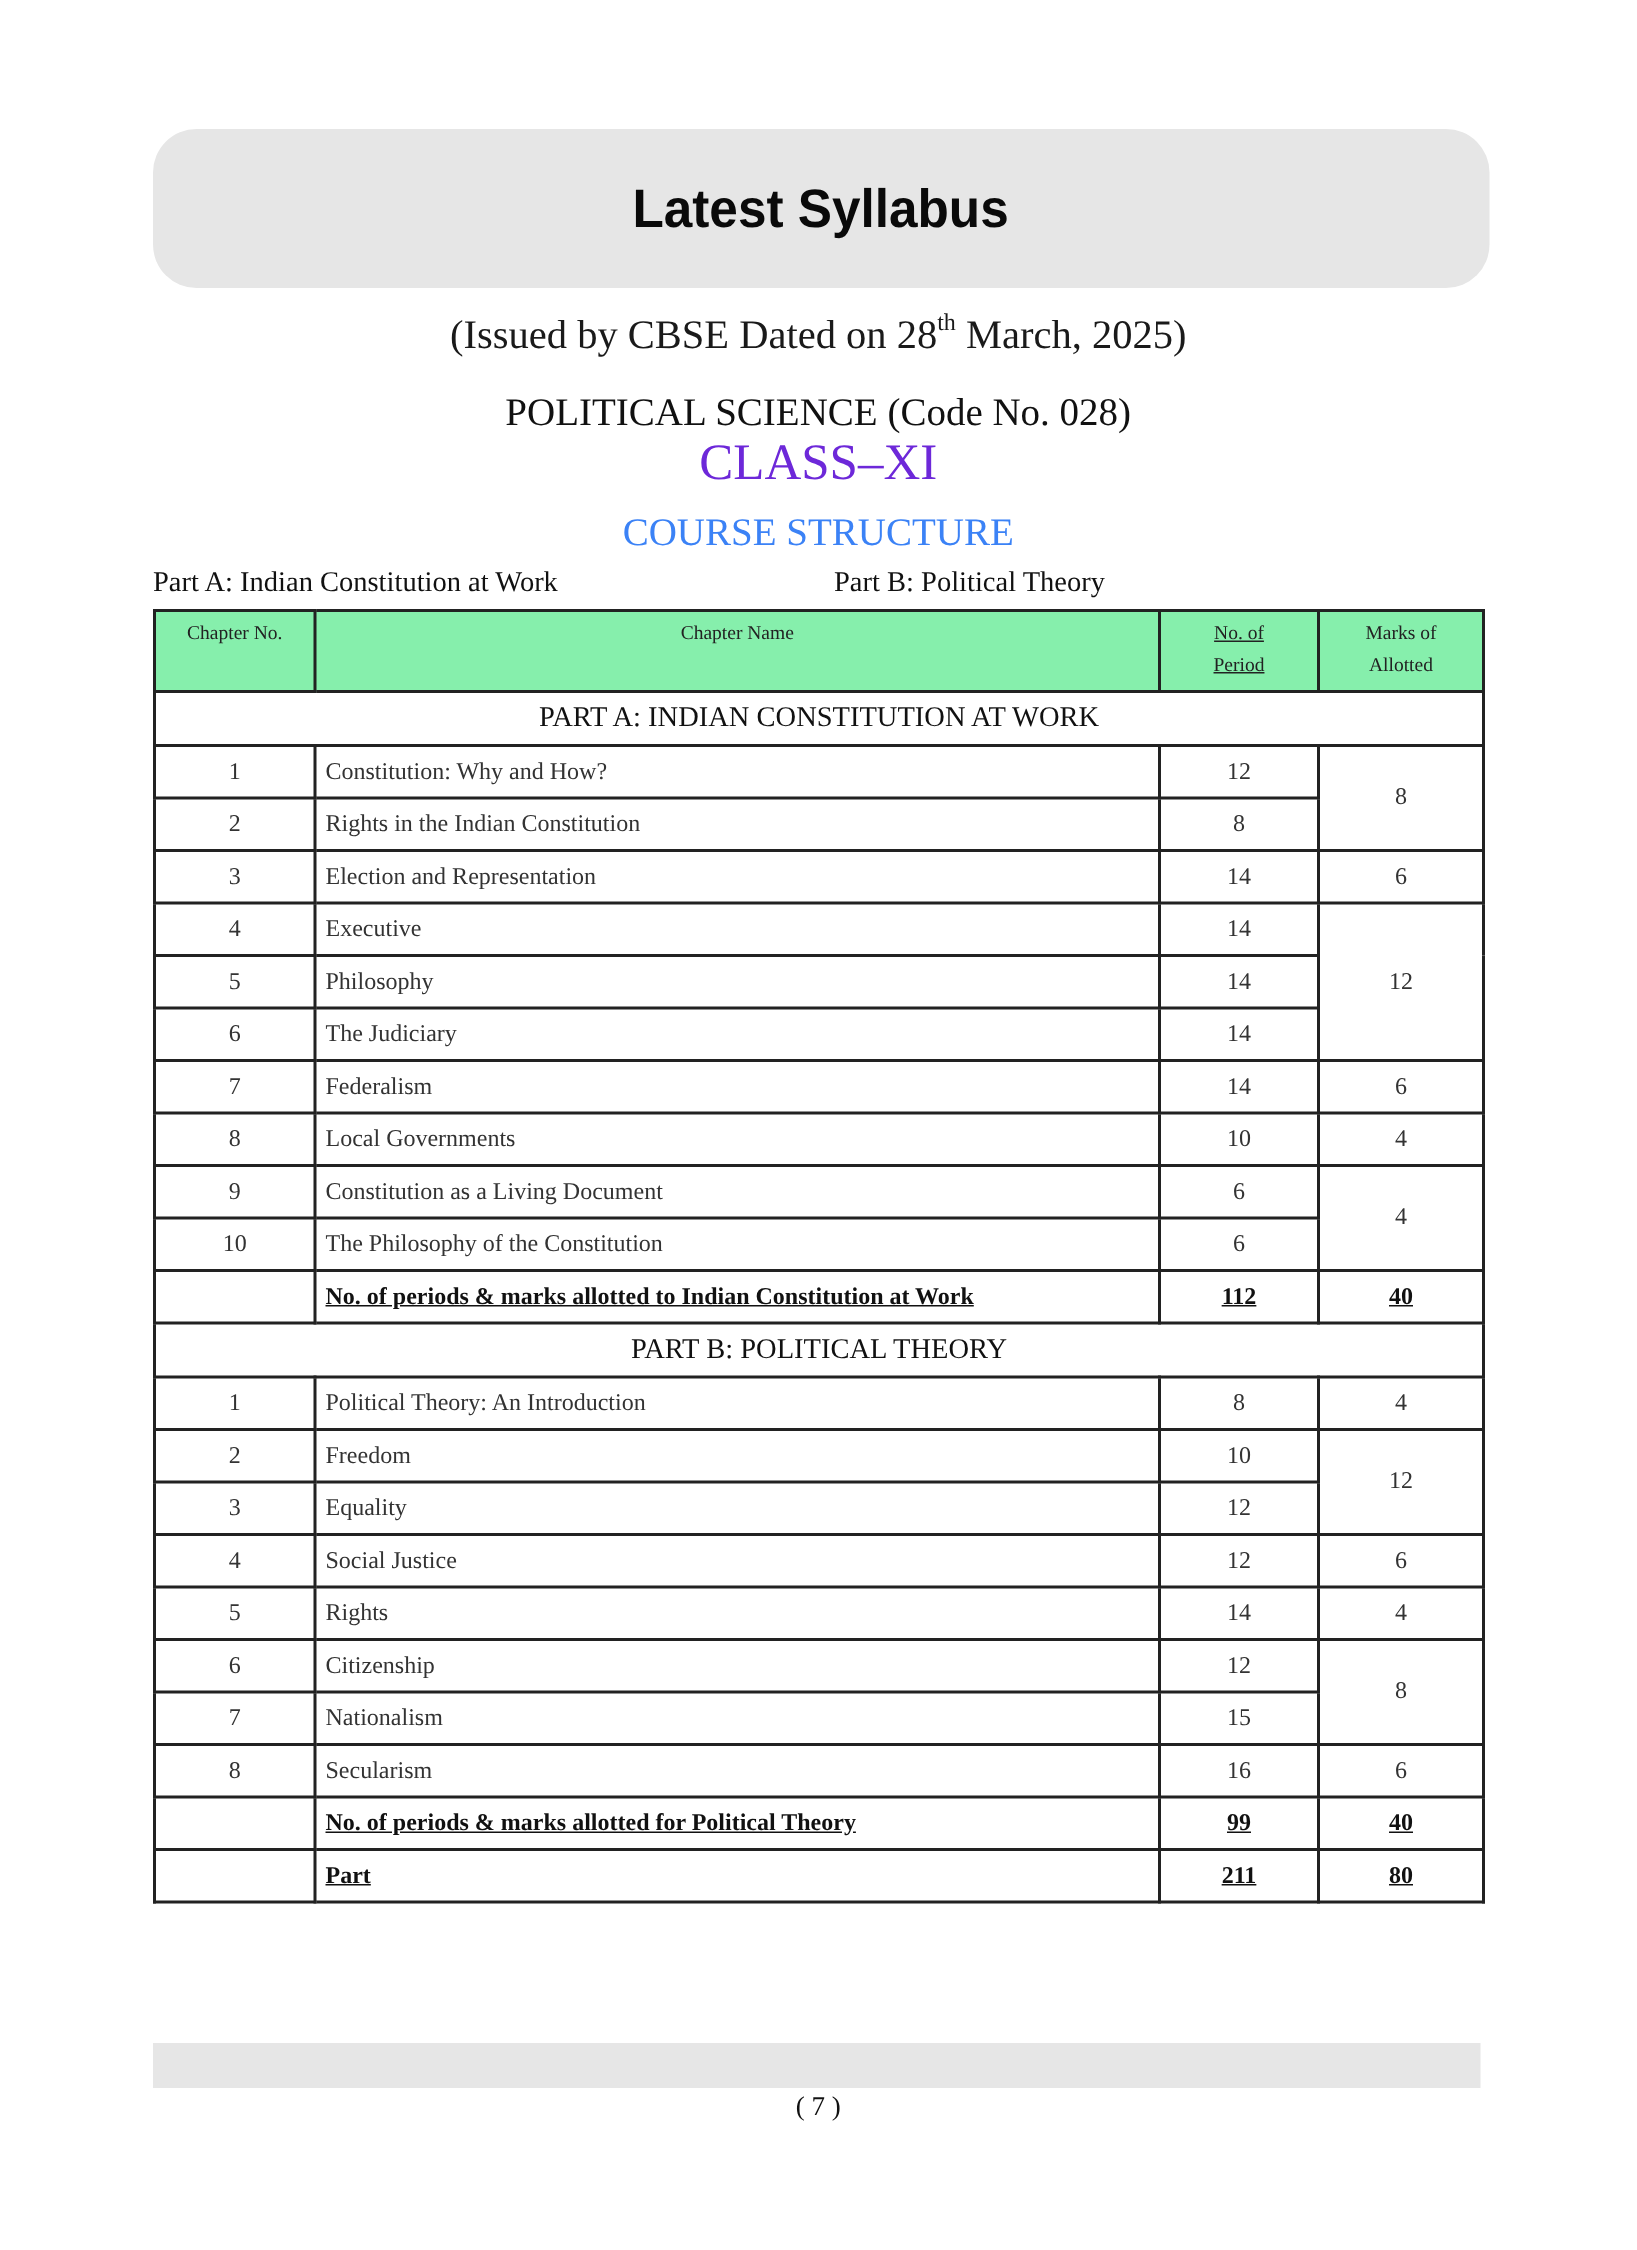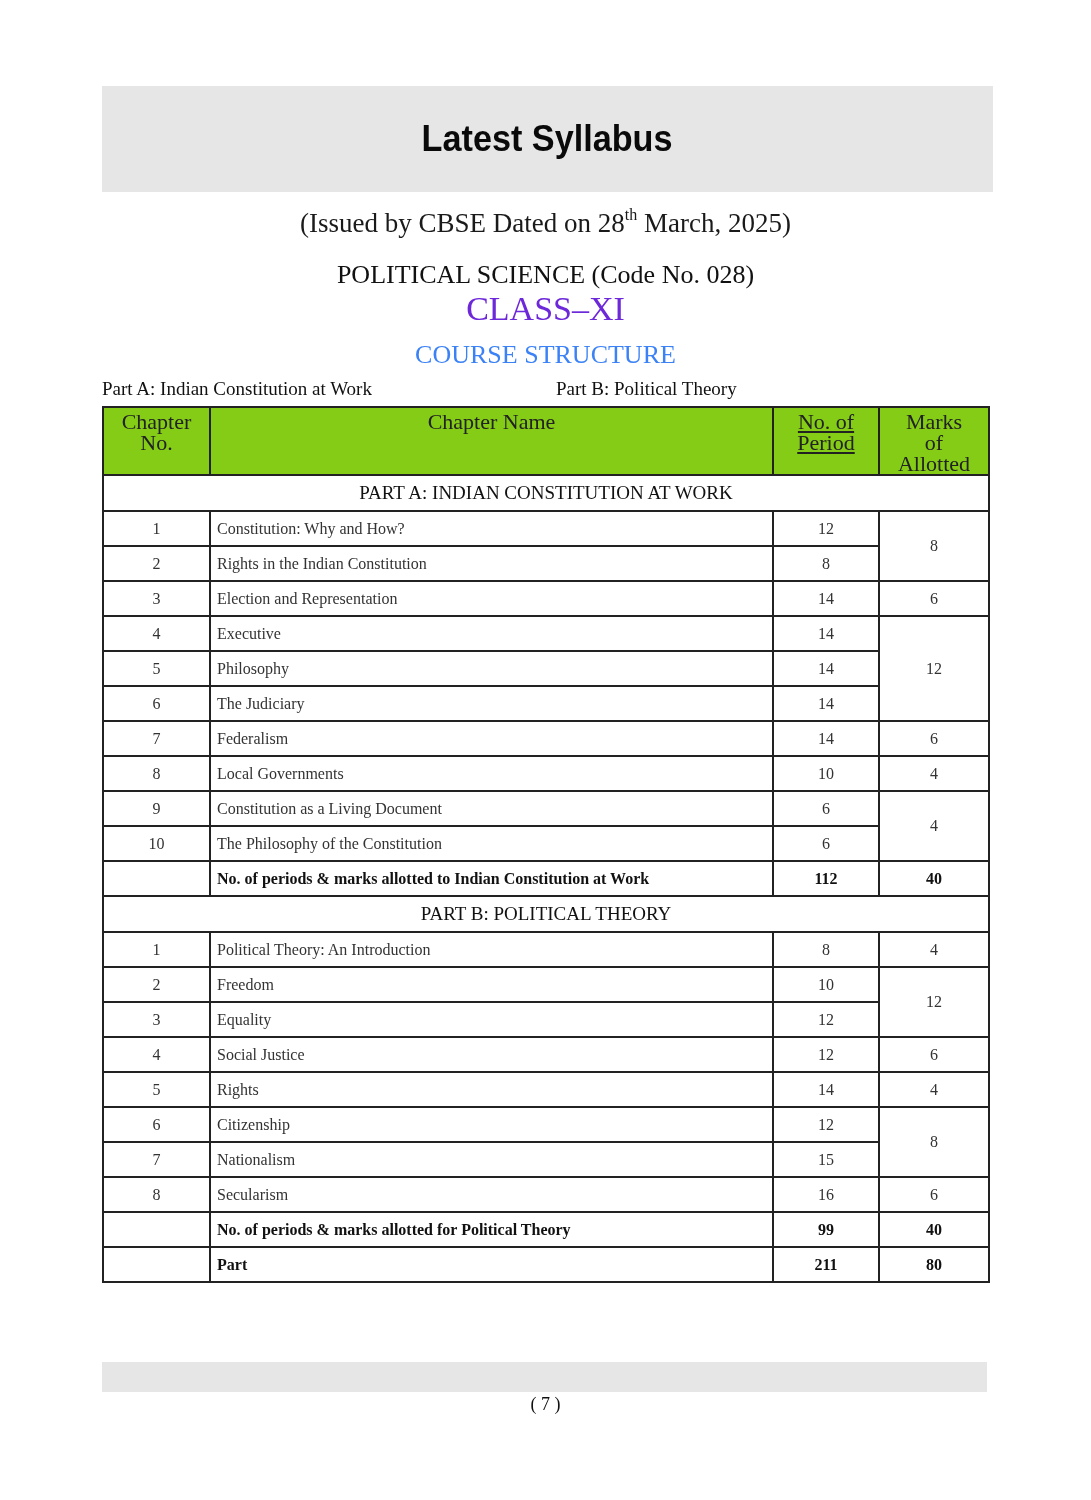--- a/index.html
+++ b/index.html
@@ -1,49 +1,49 @@
 <!DOCTYPE html>
 <html><head>
 <meta charset="utf-8">
 <style>
   html, body { margin: 0; padding: 0; background: #ffffff; }
   body { width: 1091px; height: 1500px; position: relative; overflow: hidden; color: #111; }
   .header-band {
     position: absolute; left: 102px; top: 86px; width: 891px; height: 106px;
-    background: #e6e6e6; display: flex; align-items: center; justify-content: center;
+    background: #e6e6e6; display: flex; align-items: center; justify-content: center; border-radius: 29px;
   }
   .header-title {
     font-family: "Liberation Sans", sans-serif; font-weight: bold; font-size: 36px;
     color: #0a0a0a; letter-spacing: 0px; transform: scaleX(0.95);
   }
   .serif { font-family: "Liberation Serif", serif; }
   .issued { position: absolute; left: 0; width: 1091px; top: 208px; text-align: center; font-size: 27px; color: #1a1a1a; }
   .issued sup { font-size: 16px; vertical-align: 12px; line-height: 0; }
   .subject { position: absolute; left: 0; width: 1091px; top: 260px; text-align: center; font-size: 26px; color: #111; }
   .class { position: absolute; left: 0; width: 1091px; top: 290px; text-align: center; font-size: 34px; color: #6d28d9; }
   .course { position: absolute; left: 0; width: 1091px; top: 340px; text-align: center; font-size: 26px; color: #3b82f6; }
   .part-a-label { position: absolute; left: 102px; top: 378px; font-size: 19px; color: #111; }
   .part-b-label { position: absolute; left: 556px; top: 378px; font-size: 19px; color: #111; }
 
   table.syll {
     position: absolute; left: 102px; top: 406px; width: 888px;
     border-collapse: collapse; font-family: "Liberation Serif", serif; color: #333;
   }
   table.syll td, table.syll th { border: 2px solid #222; padding: 0; }
   table.syll th {
-    font-weight: normal; font-size: 22px; color: #222; height: 49px; line-height: 21px;
-    vertical-align: top; padding-top: 3px; background: #84cc16;
+    font-weight: normal; font-size: 13px; color: #222; height: 49px; line-height: 21px;
+    vertical-align: top; padding-top: 3px; background: #86efac;
   }
   table.syll td { height: 33px; font-size: 16px; }
   .c-no { width: 105px; text-align: center; }
   .c-name { text-align: left; padding-left: 6px !important; }
   .c-period { width: 104px; text-align: center; }
   .c-marks { width: 108px; text-align: center; }
   tr.part-row td { text-align: center; font-size: 19px; color: #111; height: 34px; }
-  tr.sum-row td { color: #111; font-weight: bold; font-size: 16px; }
+  tr.sum-row td { color: #111; font-weight: bold; font-size: 16px; text-decoration: underline; }
   tr.sum-row td.c-name { font-weight: bold; }
   .footer-band { position: absolute; left: 102px; top: 1362px; width: 885px; height: 30px; background: #e6e6e6; }
   .page-num { position: absolute; left: 0; width: 1091px; top: 1394px; text-align: center; font-family: "Liberation Serif", serif; font-size: 18px; color: #111; }
 </style>
 </head>
 <body>
 
 <div class="header-band">
   <span class="header-title">Latest Syllabus</span>
 </div>

